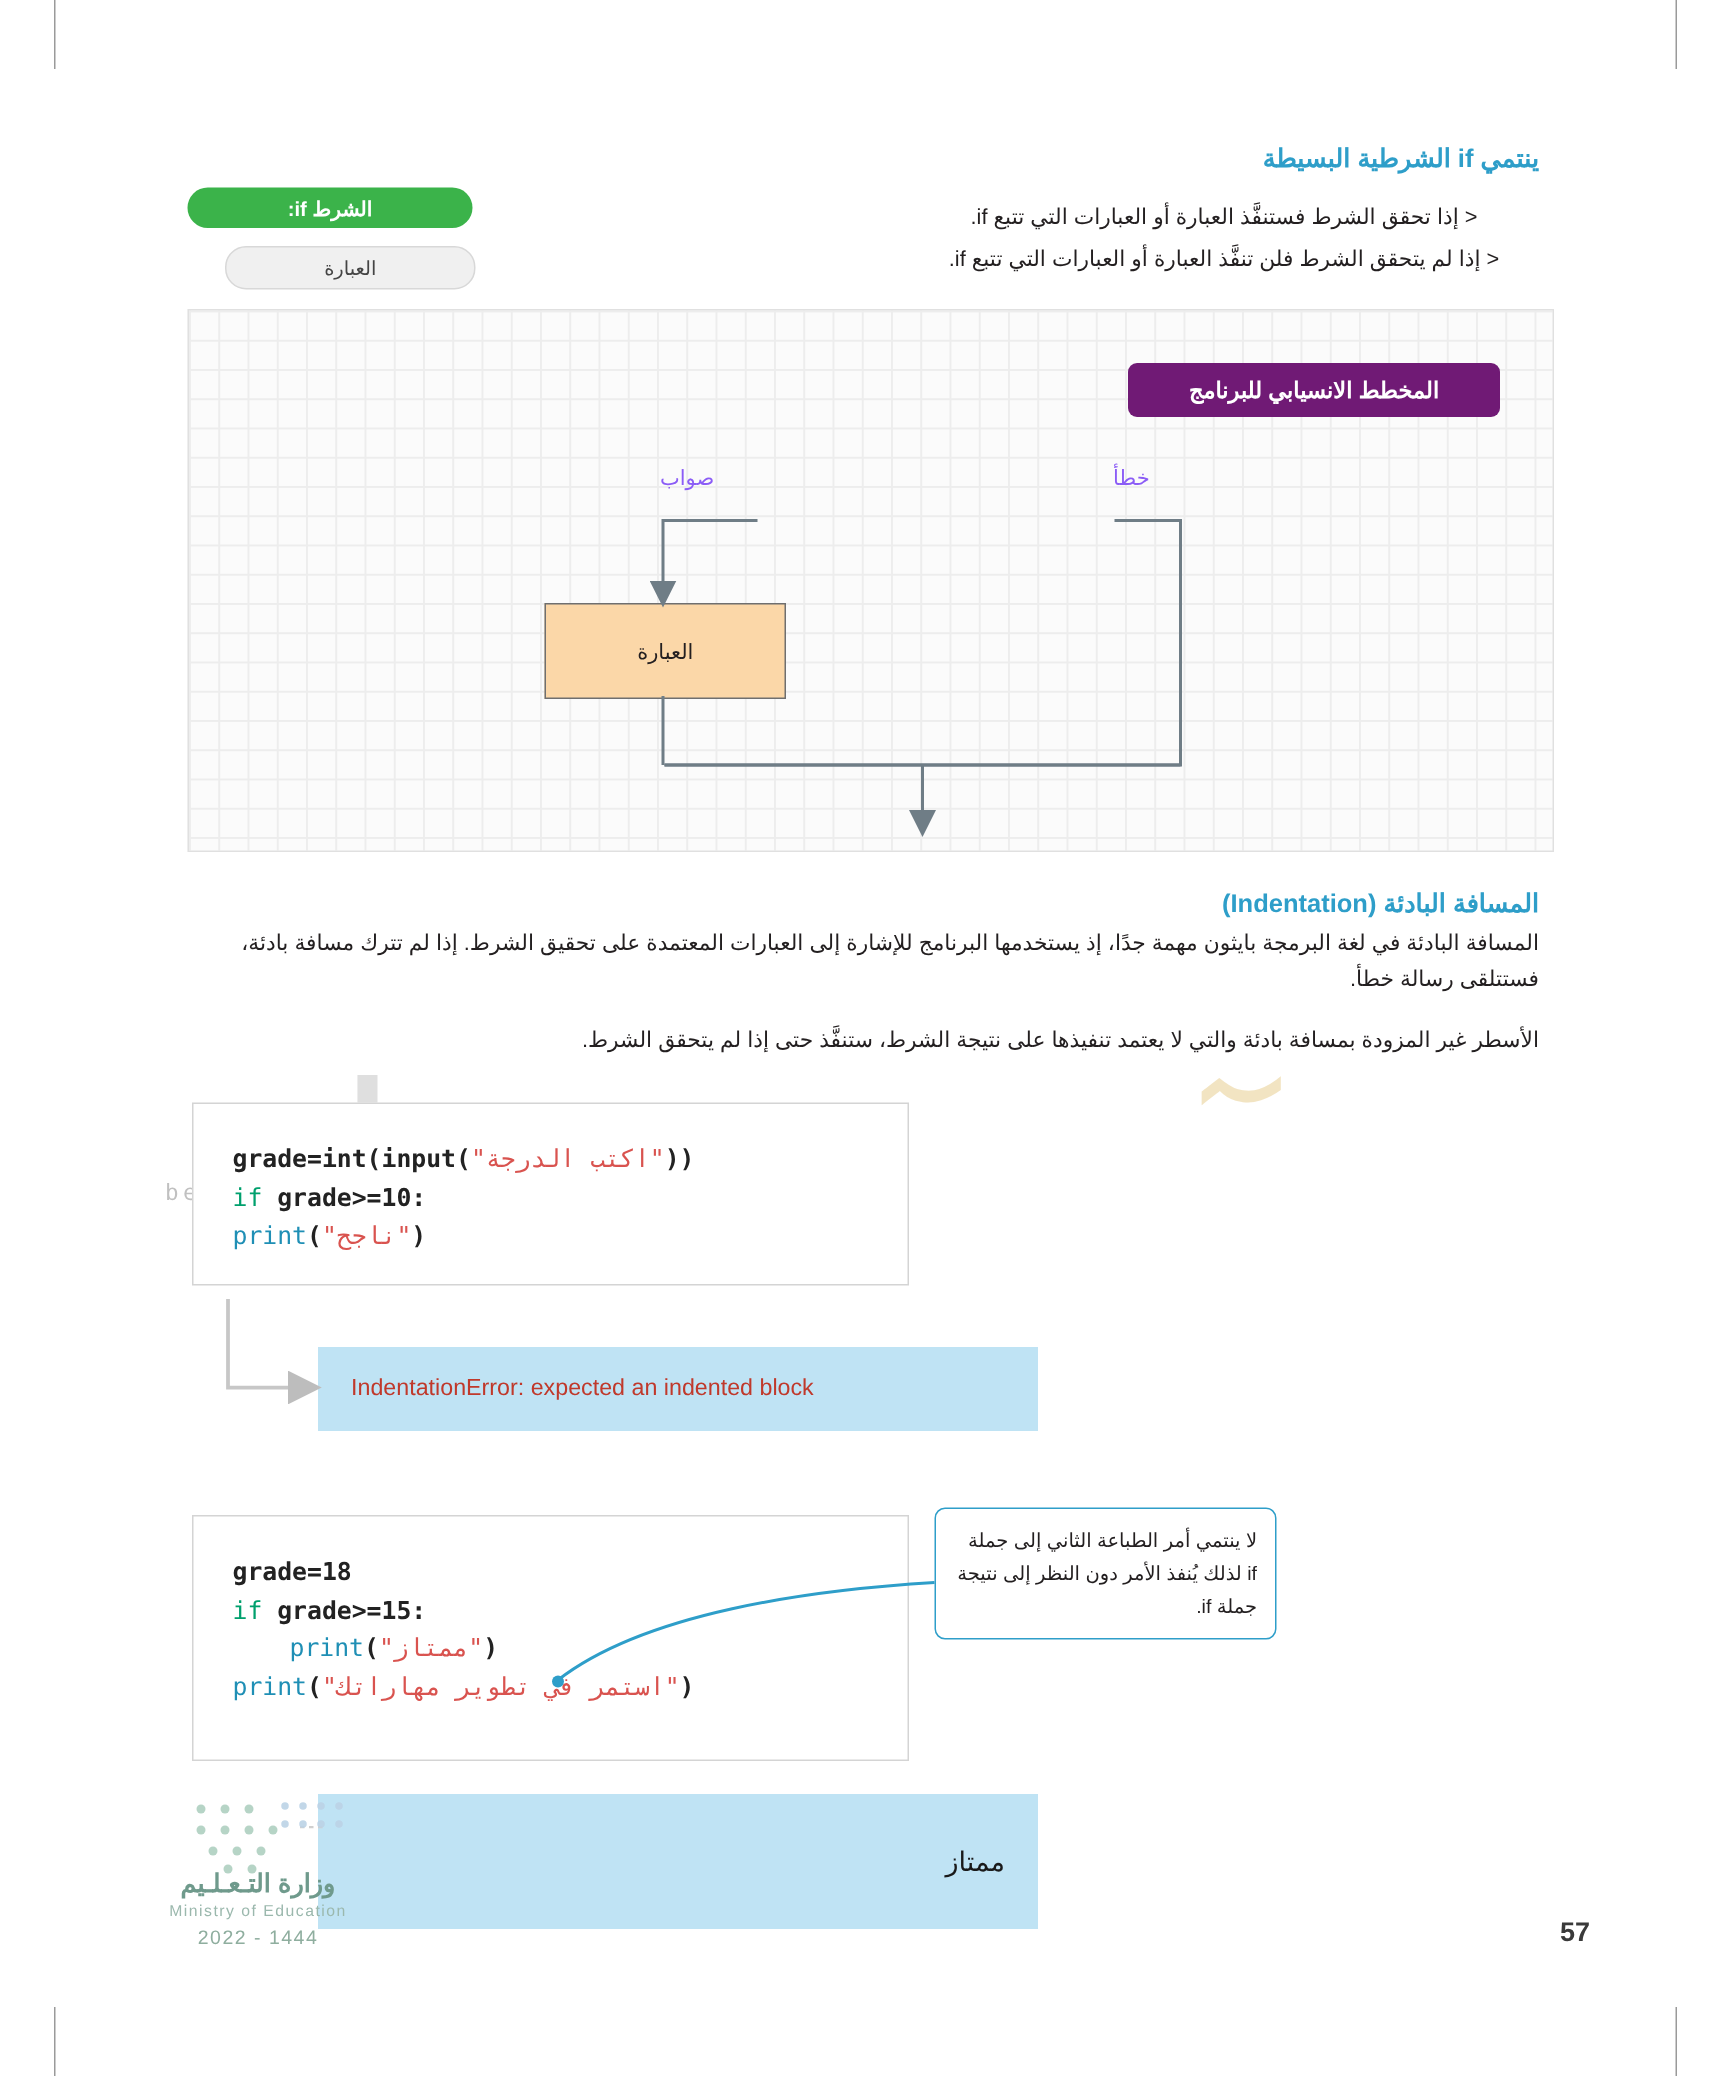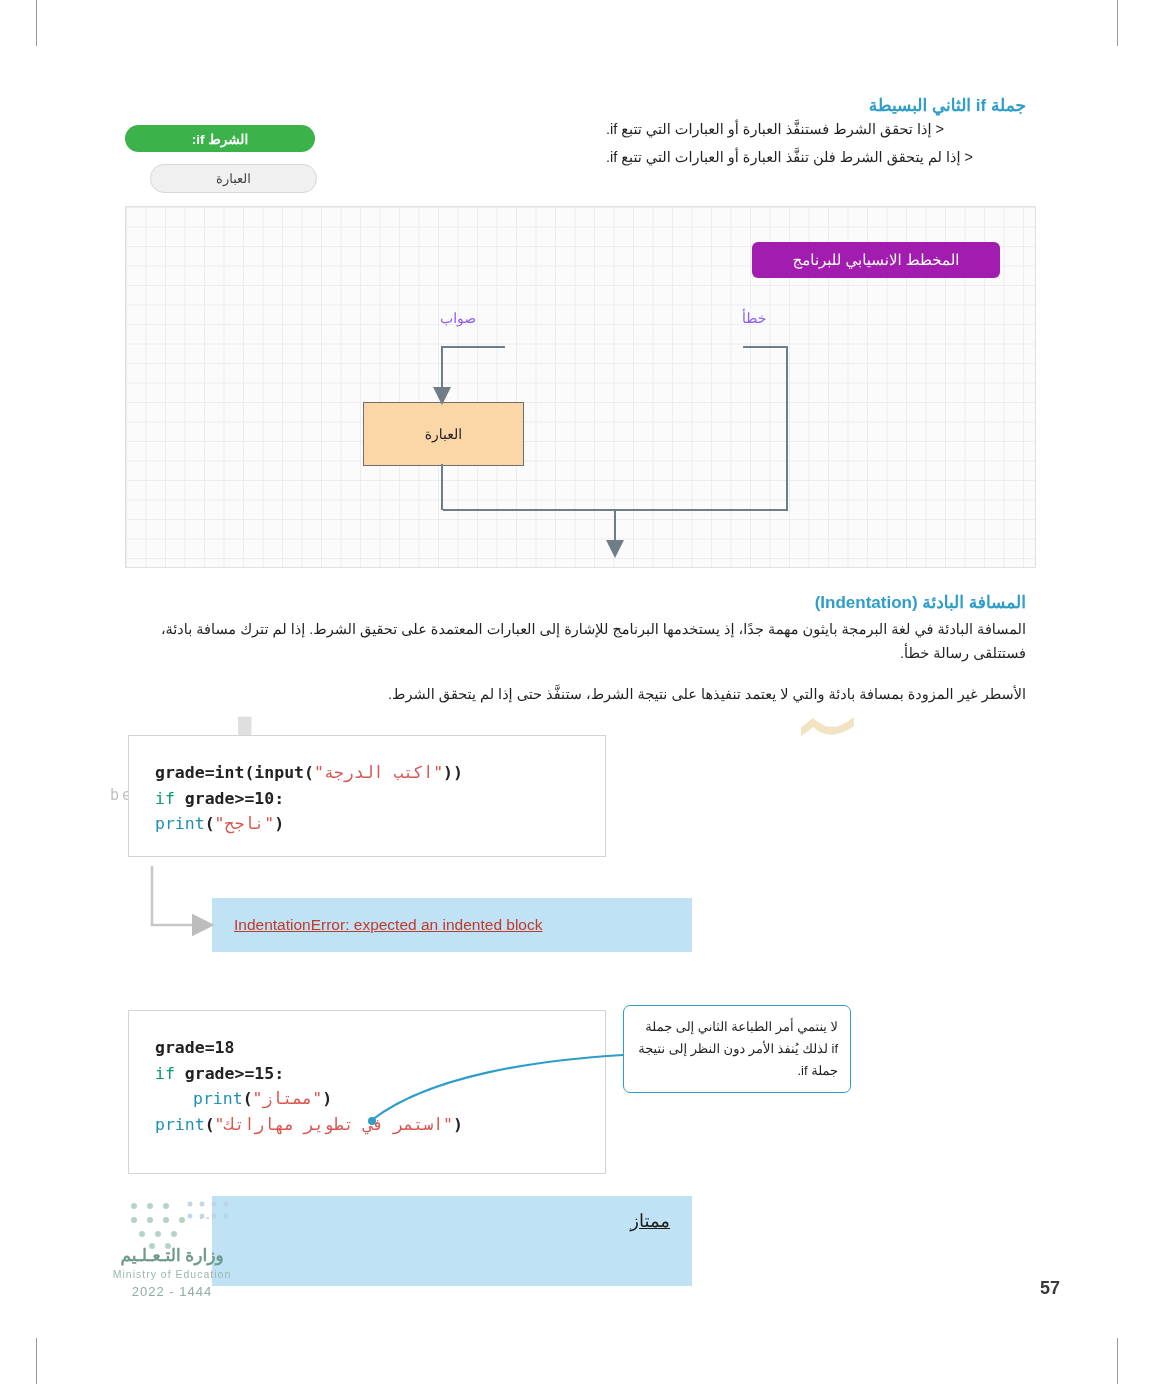--- a/index.html
+++ b/index.html
@@ -40,24 +40,24 @@
   .body-line {
     position: absolute;
     font-size: 14.5px;
     line-height: 1.65;
     color: #231f20;
   }
 
   
   #bullets {
     position: absolute;
-    top: 116px;
+    top: 132px;
     right: 128px;
     width: 420px;
-    text-align: left;
+    text-align: center;
   }
   #bullets .bl {
     font-size: 14.5px;
     line-height: 1.9;
     white-space: nowrap;
   }
 
   
   .pill-green {
     position: absolute;
@@ -103,25 +103,25 @@
       linear-gradient(to right, #ededed 1px, transparent 1px),
       linear-gradient(to bottom, #ededed 1px, transparent 1px);
     background-size: 19.5px 19.5px;
   }
   #flow-label {
     position: absolute;
     top: 242px;
     left: 752px;
     width: 248px;
     height: 36px;
-    background: #a21caf;
+    background: #701a75;
     border-radius: 6px;
     color: #fff;
     font-size: 15px;
-    font-weight: normal;
+    font-weight: bold;
     display: flex;
     align-items: center;
     justify-content: center;
   }
 
   .diamond {
     position: absolute;
     top: 272px;
     left: 505px;
     width: 238px;
@@ -177,24 +177,23 @@
   .k-fn   { color: #1f8fb5; }          
   .k-kw   { color: #00a06d; }          
   .k-str  { color: #d9534f; }
   .k-op   { color: #222; font-weight: bold; }
 
   
   .out-box {
     position: absolute;
     background: #bfe3f4;
     box-sizing: border-box;
-    padding: 8px 22px;
+    padding: 28px 22px;
     font-size: 15px;
     color: #1a1a1a;
-    text-decoration: underline;
   }
   .out-err {
     color: #c0392b;
     direction: ltr;
     text-align: left;
     font-size: 15.5px;
   }
   .out-lines {
     direction: rtl;
     text-align: right;
@@ -311,21 +310,21 @@
 </head>
 <body>
 
 <div class="page">
 
   <div class="crop v" style="top:0;left:36px;"></div>
   <div class="crop v" style="top:0;right:36px;"></div>
   <div class="crop v" style="bottom:0;left:36px;"></div>
   <div class="crop v" style="bottom:0;right:36px;"></div>
 
-  <div class="sec-title" style="top:95px;right:128px;">جملة if الثاني البسيطة</div>
+  <div class="sec-title" style="top:95px;right:128px;">ينتمي if الشرطية البسيطة</div>
 
   <div id="bullets">
     <div class="bl">&lt; إذا تحقق الشرط فستنفَّذ العبارة أو العبارات التي تتبع if.</div>
     <div class="bl">&lt; إذا لم يتحقق الشرط فلن تنفَّذ العبارة أو العبارات التي تتبع if.</div>
   </div>
 
   <div class="pill-green">الشرط if:</div>
   <div class="pill-grey">العبارة</div>
 
   <div id="flow-panel"></div>

